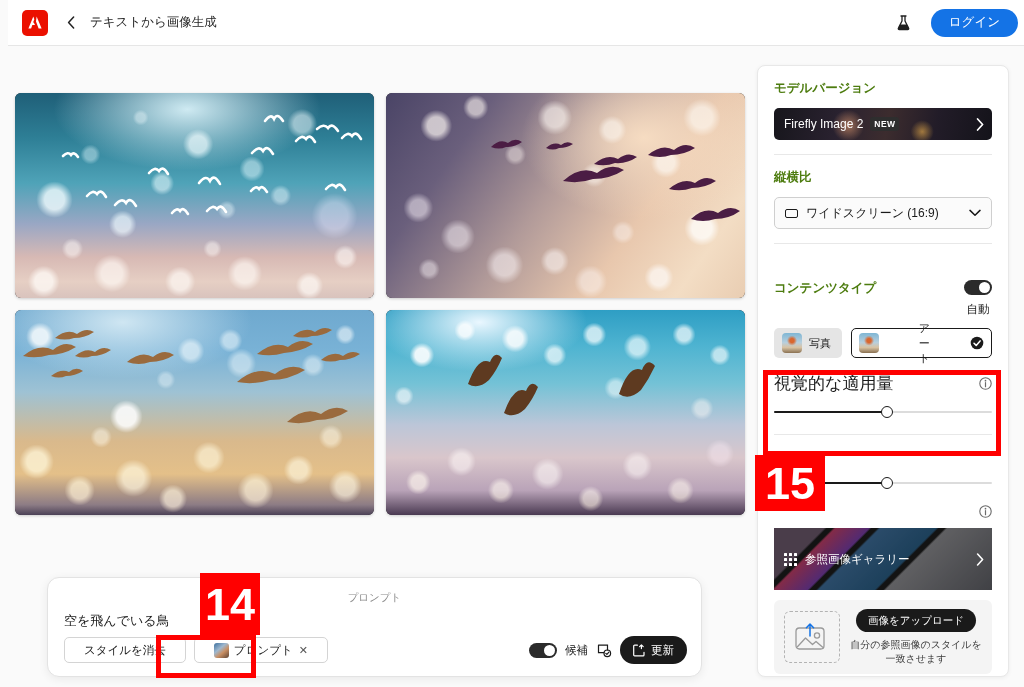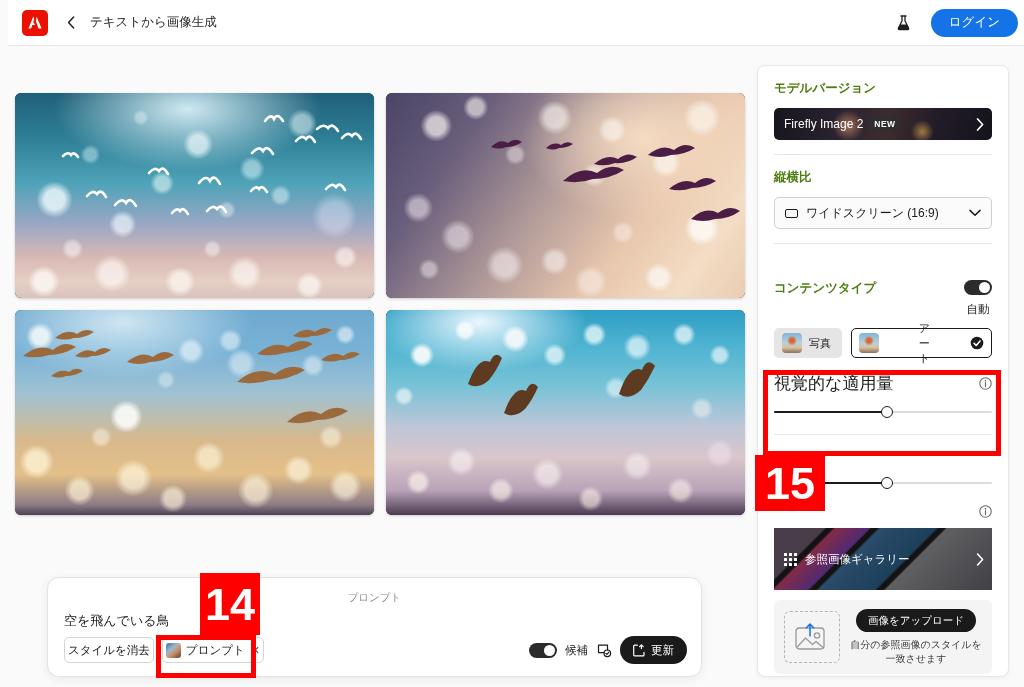--- a/index.html
+++ b/index.html
@@ -182,21 +182,21 @@
     box-shadow: 0 2px 10px rgba(0,0,0,.07); padding: 13px 16px 0 16px;
   }
   .prompt-label { font-size: 10.5px; color: #8c8c8c; margin-bottom: 7px; text-align: center; }
   .prompt-text { font-size: 13px; color: #1a1a1a; }
   .prompt-row {
     position: absolute; left: 16px; right: 14px; bottom: 12px;
     display: flex; align-items: center; gap: 8px;
   }
   .chip {
     height: 26px; border: 1px solid #d4d4d4; border-radius: 5px; background: #fff;
-    display: inline-flex; align-items: center; gap: 5px; padding: 0 3px;
+    display: inline-flex; align-items: center; gap: 5px; padding: 0 19px;
     font-size: 11.5px; color: #1a1a1a; cursor: pointer; white-space: nowrap;
   }
   .chip-thumb {
     width: 15px; height: 15px; border-radius: 3px; flex: none;
     background: linear-gradient(140deg,#3b6f9e 0%,#9fb8cf 38%,#c98f63 62%,#5b4334 100%);
   }
   .chip-x { color: #555; font-size: 11px; margin-left: 1px; }
   .prompt-spacer { flex: 1 1 auto; }
   .toggle {
     width: 28px; height: 15px; border-radius: 8px; background: #2b2b2b;

